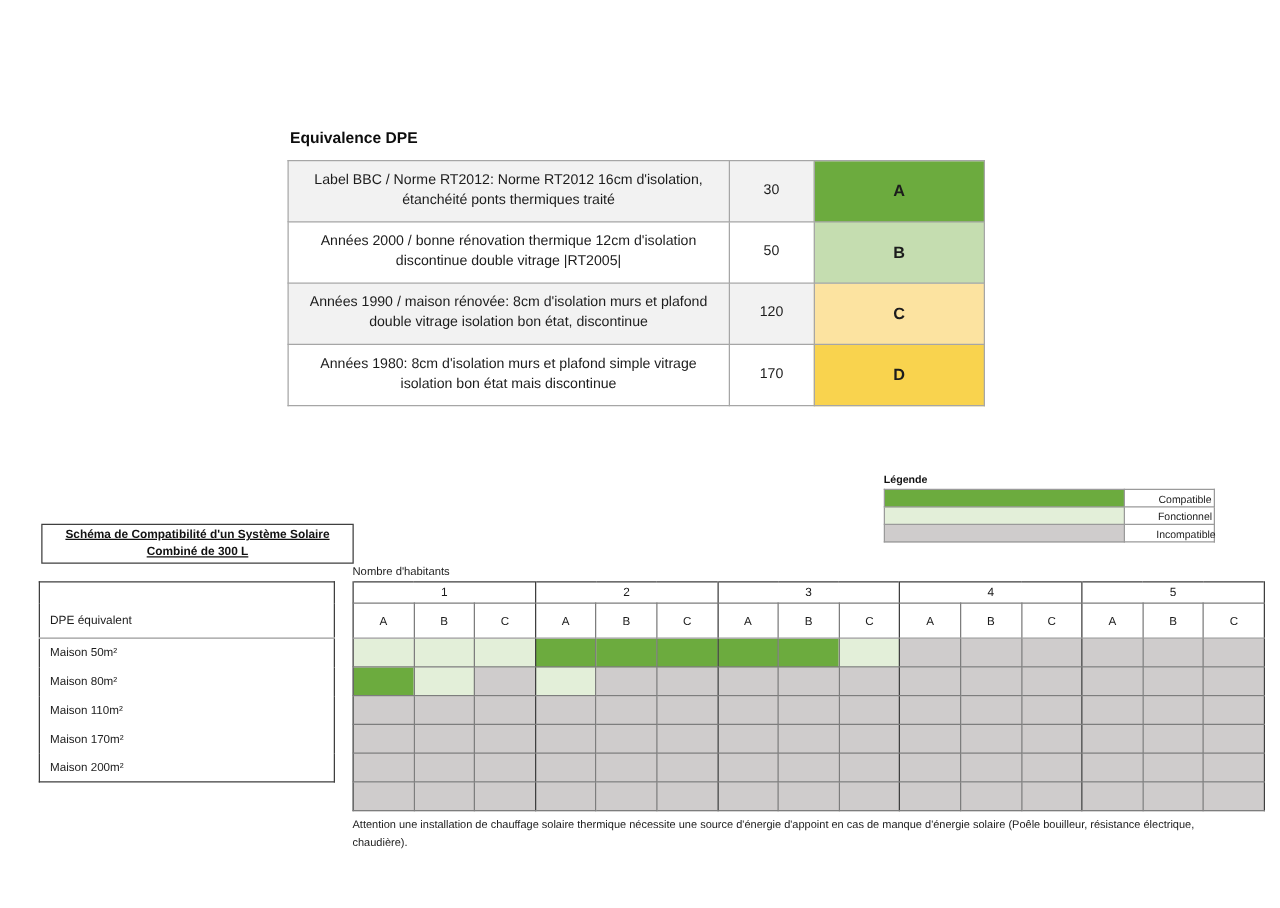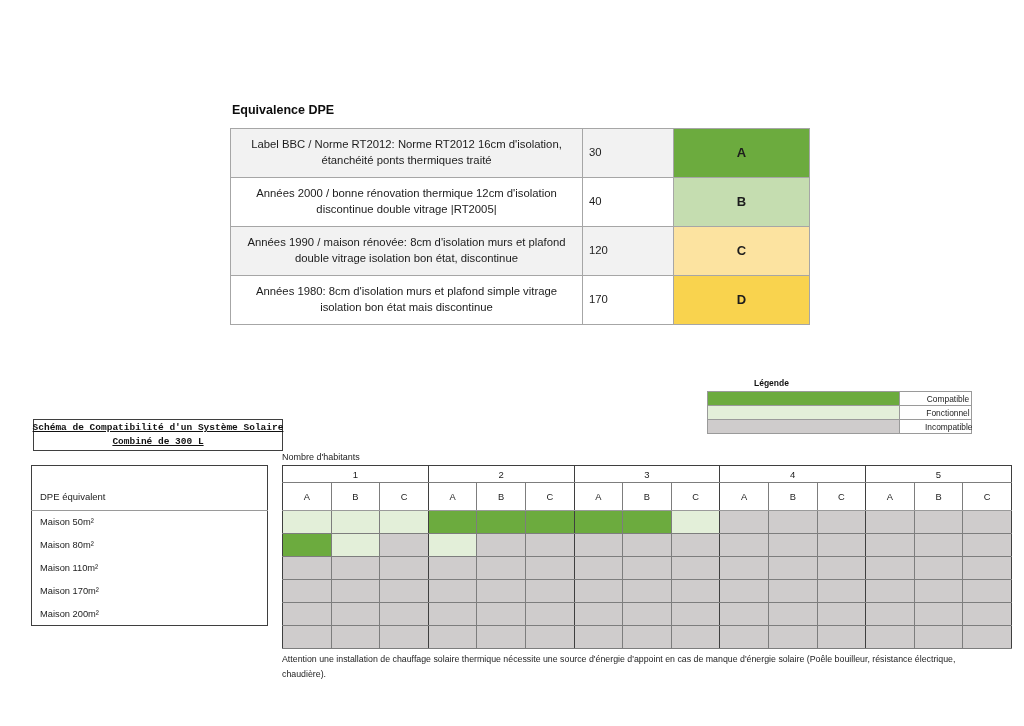--- a/index.html
+++ b/index.html
@@ -34,49 +34,49 @@
     table-layout:fixed;
   }
   #dpe-table td {
     border:1px solid #a6a6a6;
     font-size:11.3px;
     color:#1c1c1c;
     padding:4px 6px;
     line-height:1.38;
   }
   #dpe-table td.desc { text-align:center; width:352px; height:49px; }
-  #dpe-table td.val  { text-align:left; width:91px; }
+  #dpe-table td.val  { text-align:center; width:68px; }
   #dpe-table td.lbl  { text-align:center; font-weight:bold; font-size:13px; width:136px; }
   #dpe-table tr.shade td.desc, #dpe-table tr.shade td.val { background:#f2f2f2; }
   #dpe-table tr td.desc, #dpe-table tr td.val { background:#ffffff; }
   #dpe-table tr.shade td.desc, #dpe-table tr.shade td.val { background:#f2f2f2; }
 
   
   #legend-wrap { position:absolute; left:707px; top:378px; width:270px; }
-  #legend-title { font-size:8.5px; font-weight:bold; color:#111; margin-bottom:3px;margin-left:47px; }
+  #legend-title { font-size:8.5px; font-weight:bold; color:#111; margin-bottom:3px; }
   #legend-table {
     border-collapse:collapse; width:265px;
     border:1px solid #7f7f7f; table-layout:fixed;
   }
   #legend-table td { height:14px; font-size:8.4px; padding:0; }
   #legend-table td.swatch { width:192px; border:1px solid #9a9a9a; }
   #legend-table td.lgtext {
     width:72px; text-align:center; color:#1c1c1c;
     border:1px solid #9a9a9a; background:#fff;padding-left:25px;
   }
 
   
   #schema-title-box {
     position:absolute; left:33px; top:419px; width:250px; height:32px;
     border:1.4px solid #3f3f3f; background:#fff;
     display:flex; flex-direction:column; align-items:center; justify-content:center;
   }
   #schema-title-box span {
     font-size:9.5px; font-weight:bold; text-decoration:underline;
-    color:#111; line-height:1.45; white-space:nowrap;font-family:Liberation Mono, monospace;
+    color:#111; line-height:1.45; white-space:nowrap;
   }
 
   
   #nb-hab-label {
     position:absolute; left:282px; top:452px;
     font-size:9px; color:#1c1c1c;
   }
 
   
   #label-table {
@@ -139,21 +139,21 @@
 
   <table id="dpe-table">
     <tbody id="dpe-body">
         <tr class="shade">
           <td class="desc">Label BBC / Norme RT2012: Norme RT2012 16cm d'isolation, étanchéité ponts thermiques traité</td>
           <td class="val">30</td>
           <td class="lbl" style="background: rgb(108, 171, 62);">A</td>
         </tr>
         <tr>
           <td class="desc">Années 2000 / bonne rénovation thermique 12cm d'isolation discontinue double vitrage |RT2005|</td>
-          <td class="val">40</td>
+          <td class="val">50</td>
           <td class="lbl" style="background: rgb(197, 221, 176);">B</td>
         </tr>
         <tr class="shade">
           <td class="desc">Années 1990 / maison rénovée: 8cm d'isolation murs et plafond double vitrage isolation bon état, discontinue</td>
           <td class="val">120</td>
           <td class="lbl" style="background: rgb(252, 227, 160);">C</td>
         </tr>
         <tr>
           <td class="desc">Années 1980: 8cm d'isolation murs et plafond simple vitrage isolation bon état mais discontinue</td>
           <td class="val">170</td>

